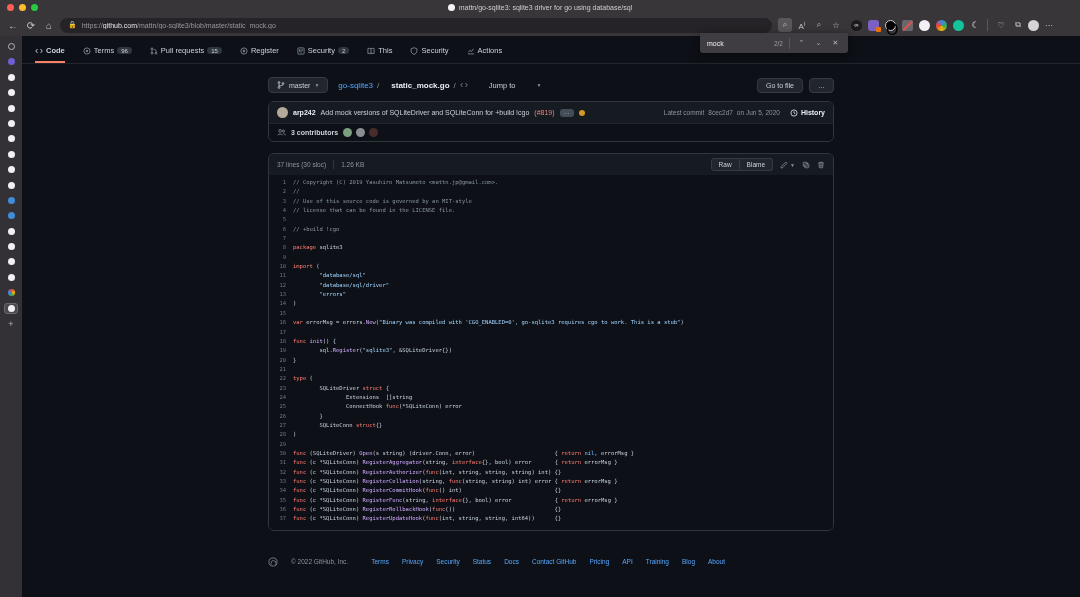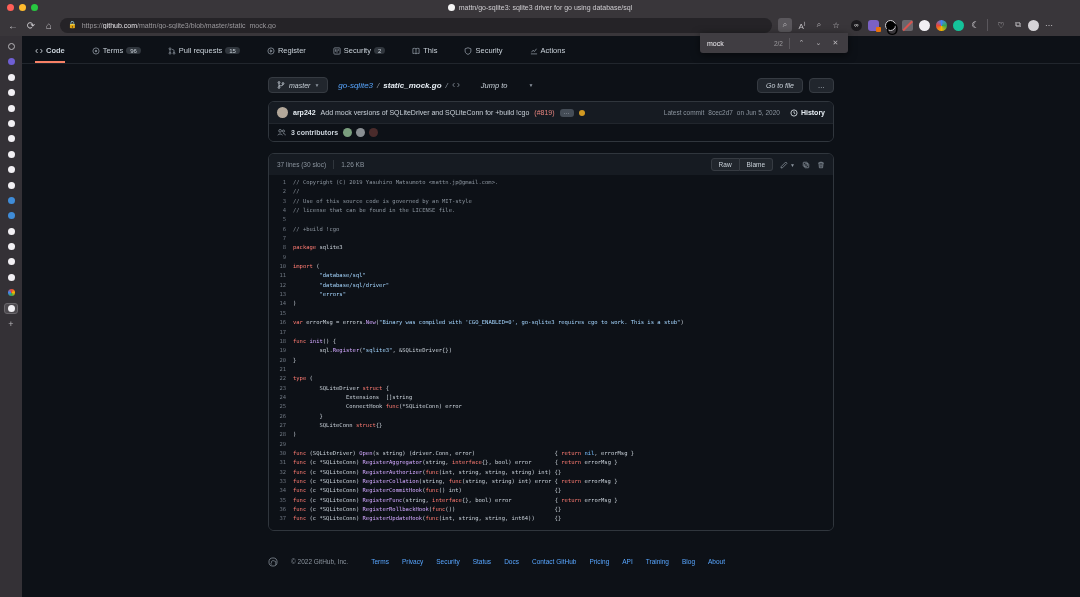--- a/index.html
+++ b/index.html
@@ -51,38 +51,38 @@
   .fav-blue { background:#3f8cd8; }
   .fav-purple { background:#6f5fd4; border-radius:2px; }
   .fav-colorful { background:conic-gradient(#e8453c,#f5b400,#34a853,#4285f4,#e8453c); }
   .fav-squares { background:transparent; border:1px solid #b7b5b9; border-radius:1.5px; width:7px; height:7px; }
   .vtab.active { background:#4c494e; border:1px solid #6a676c; }
   .vtab-plus { color:#b7b5b9; font-size:9px; }
 
   
   #page { position:absolute; left:22px; top:36px; width:1058px; height:561px; background:#0d1117; overflow:hidden; }
 
-  #repo-nav { padding:10px 0 0 13px; border-bottom:1px solid #21262d; display:flex; gap:27px; }
+  #repo-nav { padding:10px 0 0 13px; border-bottom:1px solid #21262d; display:flex; gap:18px; }
   .rtab { display:flex; align-items:center; gap:3px; font-size:7.5px; color:#c9d1d9;
           padding-bottom:6px; border-bottom:2px solid transparent; }
   .rtab svg { width:8px; height:8px; stroke:#8b949e; fill:none; stroke-width:1.6; }
   .rtab.active { font-weight:bold; border-bottom-color:#f78166; }
   .rtab.active svg { stroke:#e6edf3; }
   .counter { background:#30363d; color:#c9d1d9; font-size:6px; border-radius:7px; padding:0.5px 4px; }
 
   .container { width:566px; margin:0 auto; }
 
-  #file-header-row { display:flex; align-items:center; margin-top:13px;font-style:italic; }
+  #file-header-row { display:flex; align-items:center; margin-top:13px; }
   .btn { background:#21262d; border:1px solid #363b42; border-radius:4px; color:#c9d1d9;
          font-size:7px; padding:3px 8px; display:flex; align-items:center; gap:4px; }
   .btn svg { width:8px; height:8px; stroke:#c9d1d9; fill:none; stroke-width:1.6; }
   .caret { font-size:5px; color:#8b949e; }
   #breadcrumb { margin-left:10px; font-size:8px; color:#8b949e; display:flex; align-items:center; gap:4px; }
   #breadcrumb a { color:#58a6ff; text-decoration:none; }
-  #breadcrumb .file { color:#e6edf3; font-weight:bold; }
+  #breadcrumb .file { color:#e6edf3; font-weight:bold;margin-left:8px; }
   #jump { display:flex; align-items:center; gap:21px; color:#c9d1d9; font-size:7.5px; }
   #jump svg { width:8px; height:8px; stroke:#8b949e; fill:none; stroke-width:1.6; }
   .hr-right { margin-left:auto; display:flex; gap:6px; }
 
   #commit-box { margin-top:8px; border:1px solid #30363d; border-radius:6px; overflow:hidden; }
   #commit-row { background:#161b22; display:flex; align-items:center; padding:5px 8px; gap:5px; }
   .avatar { width:11px; height:11px; border-radius:50%; background:#b3a89a; flex:none; }
   #commit-row .author { font-size:7px; font-weight:bold; color:#e6edf3; }
   #commit-row .msg { font-size:7px; color:#c9d1d9; white-space:nowrap; }
   #commit-row .pr-link { font-size:7px; color:#e5837d; }

